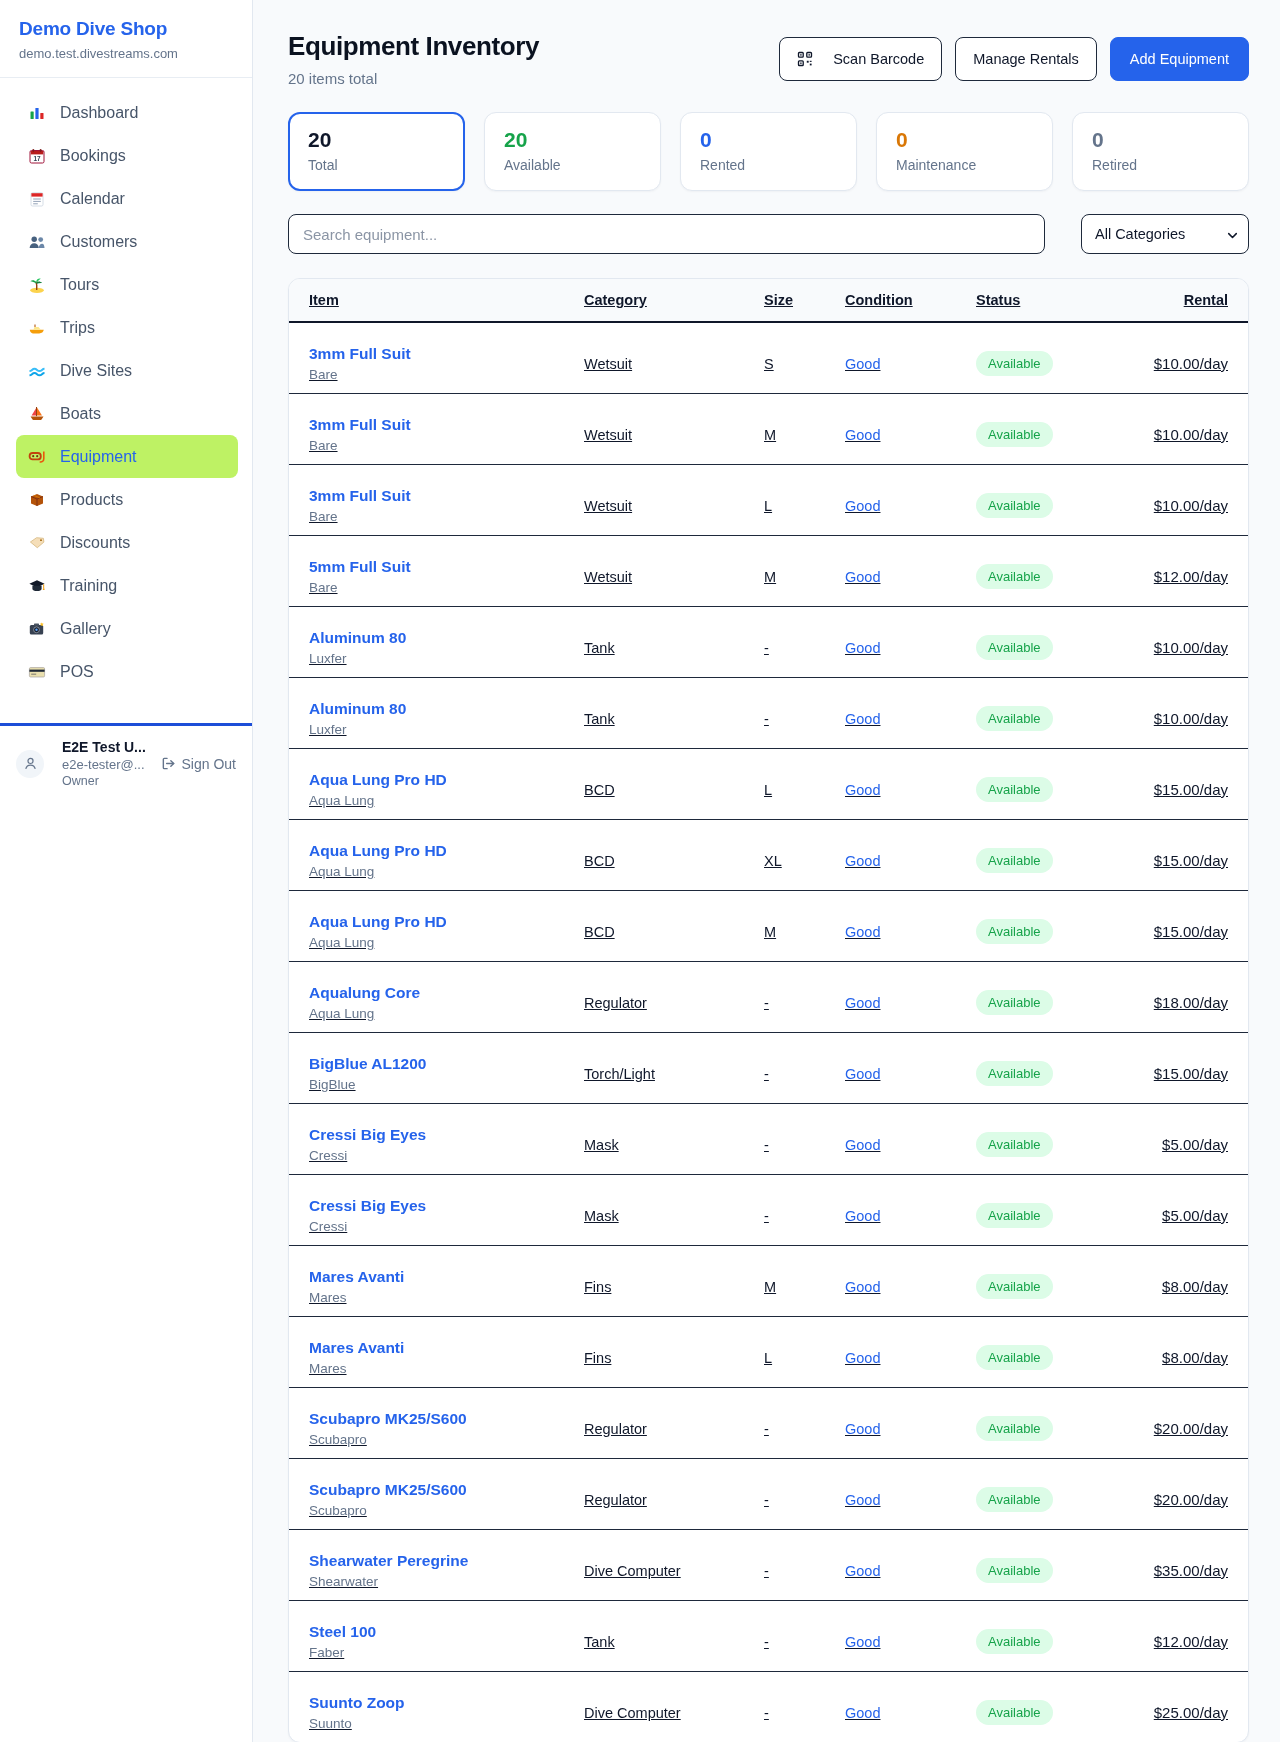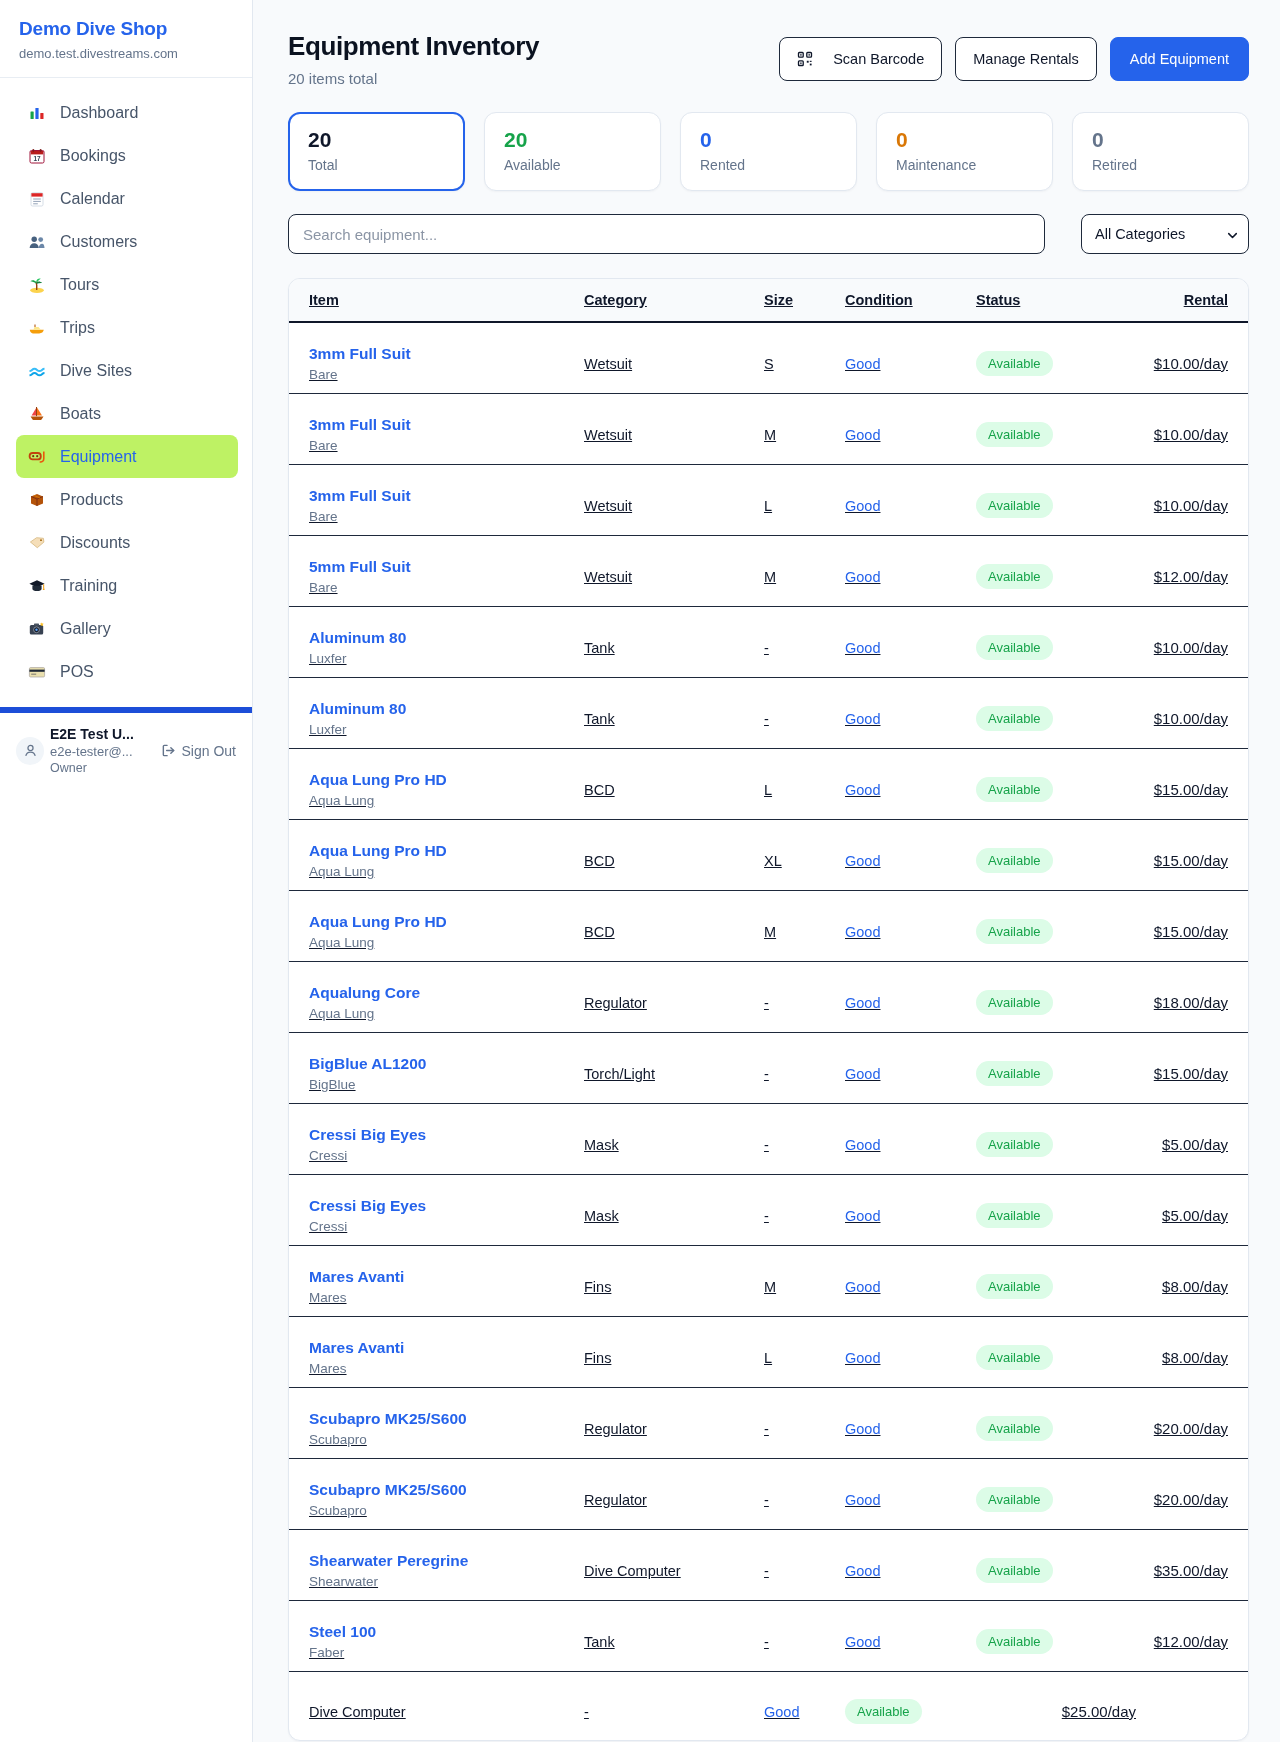--- a/index.html
+++ b/index.html
@@ -18,22 +18,22 @@
   .brand-domain { color: #64748b; font-size: 13px; margin-top: 6px; }
   .nav { padding: 13px 14px 8px 16px; }
   .nav-item {
     display: flex; align-items: center; gap: 13px;
     height: 43px; padding: 0 11px; border-radius: 8px;
     color: #475569; font-size: 16px; cursor: pointer;
   }
   .nav-item .nav-ico { width: 20px; height: 18px; display: flex; align-items: center; justify-content: center; flex: none; }
   .nav-item.active { background: #bef264; color: #2563eb; font-weight: 500; }
   .side-footer {
-    border-top: 6px solid #1d4ed8; margin-top: 6px;
-    padding: 13px 14px 0 16px; display: flex; align-items: center; gap: 6px;
+    border-top: 3px solid #1d4ed8; margin-top: 22px;
+    padding: 13px 14px 0 16px; display: flex; align-items: center; gap: 18px;
   }
   .avatar {
     width: 28px; height: 28px; border-radius: 50%; background: #f1f5f9;
     display: flex; align-items: center; justify-content: center; flex: none;
   }
   .u-meta { min-width: 0; flex: 1; }
   .u-name { font-size: 14px; font-weight: bold; color: #0f172a; white-space: nowrap; }
   .u-email { font-size: 13px; color: #64748b; margin-top: 2px; white-space: nowrap; }
   .u-role { font-size: 12.5px; color: #64748b; margin-top: 2px; }
   .signout { display: flex; align-items: center; gap: 6px; color: #64748b; font-size: 14px; cursor: pointer; white-space: nowrap; padding-right: 2px; }
@@ -502,20 +502,21 @@
         </div>
         <div class="trow tr">
           <div class="td"><a class="item-name">Steel 100</a><div class="item-brand">Faber</div></div>
           <div class="td">Tank</div>
           <div class="td">-</div>
           <div class="td"><a class="cond-link">Good</a></div>
           <div class="td"><span class="badge">Available</span></div>
           <div class="td right price">$12.00/day</div>
         </div>
         <div class="trow tr">
+          <div class="td"><a class="item-name">Suunto Zoop</a><div class="item-brand">Suunto</div></div>
           <div class="td">Dive Computer</div>
           <div class="td">-</div>
           <div class="td"><a class="cond-link">Good</a></div>
           <div class="td"><span class="badge">Available</span></div>
           <div class="td right price">$25.00/day</div>
         </div>
       </div>
   </div>
 </main>
 

